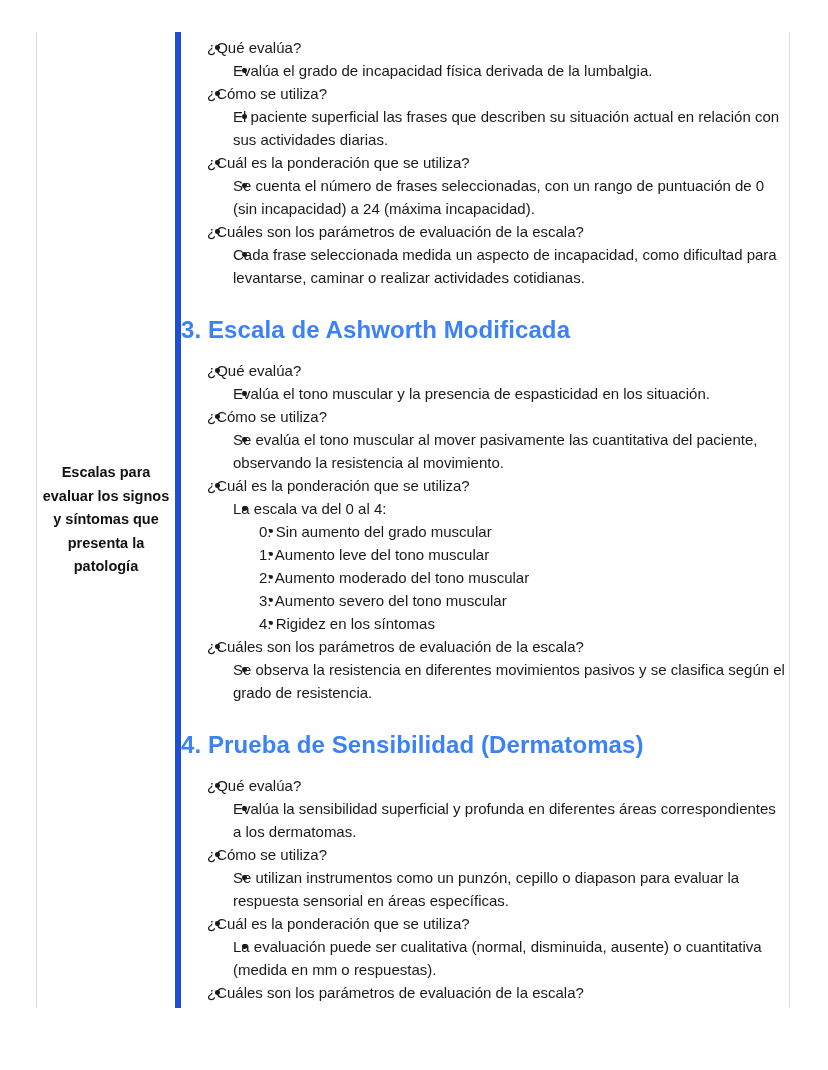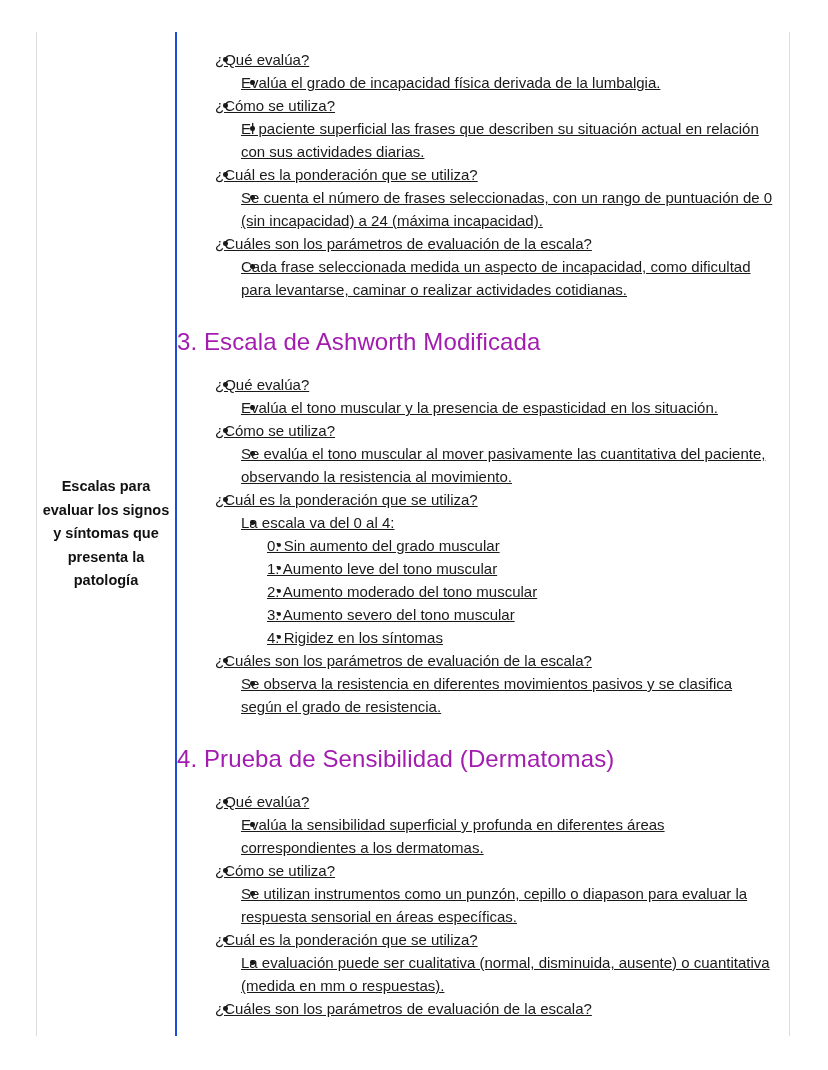--- a/index.html
+++ b/index.html
@@ -34,21 +34,21 @@
   }
 
   .doc-table td {
     vertical-align: middle;
     padding: 0;
   }
 
   .label-cell {
     width: 138px;
     border-left: 1px solid #dcdcdc;
-    border-right: 2px solid #1d4ed8;
+    border-right: 6px solid #1d4ed8;
     text-align: center;
     vertical-align: middle;
     padding: 6px 10px 6px 8px;
   }
 
   .label-cell .label-text {
     font-weight: bold;
     font-size: 14.5px;
     line-height: 23.5px;
     color: #111111;
@@ -57,33 +57,32 @@
 
   .content-cell {
     border-right: 1px solid #dcdcdc;
     vertical-align: top;
     padding: 8px 14px 16px 18px;
   }
 
   
   .section-heading {
     font-size: 24px;
-    font-weight: 400;
-    color: #a21caf;
+    font-weight: 700;
+    color: #3b82f6;
     line-height: 1.25;
     margin: 26px 0 14px 0;
     letter-spacing: 0.1px;
   }
 
   
   ul.lvl1 {
     list-style: none;
-    margin: 16px;
-    padding: 0;
-    text-decoration: underline;
+    margin: 4px;
+    padding: 0;
   }
   ul.lvl1 > li.item-l1 {
     position: relative;
     padding-left: 22px;
     margin: 0;
   }
   ul.lvl1 > li.item-l1 > .txt::before {
     content: "";
     position: absolute;
     left: 8px;

